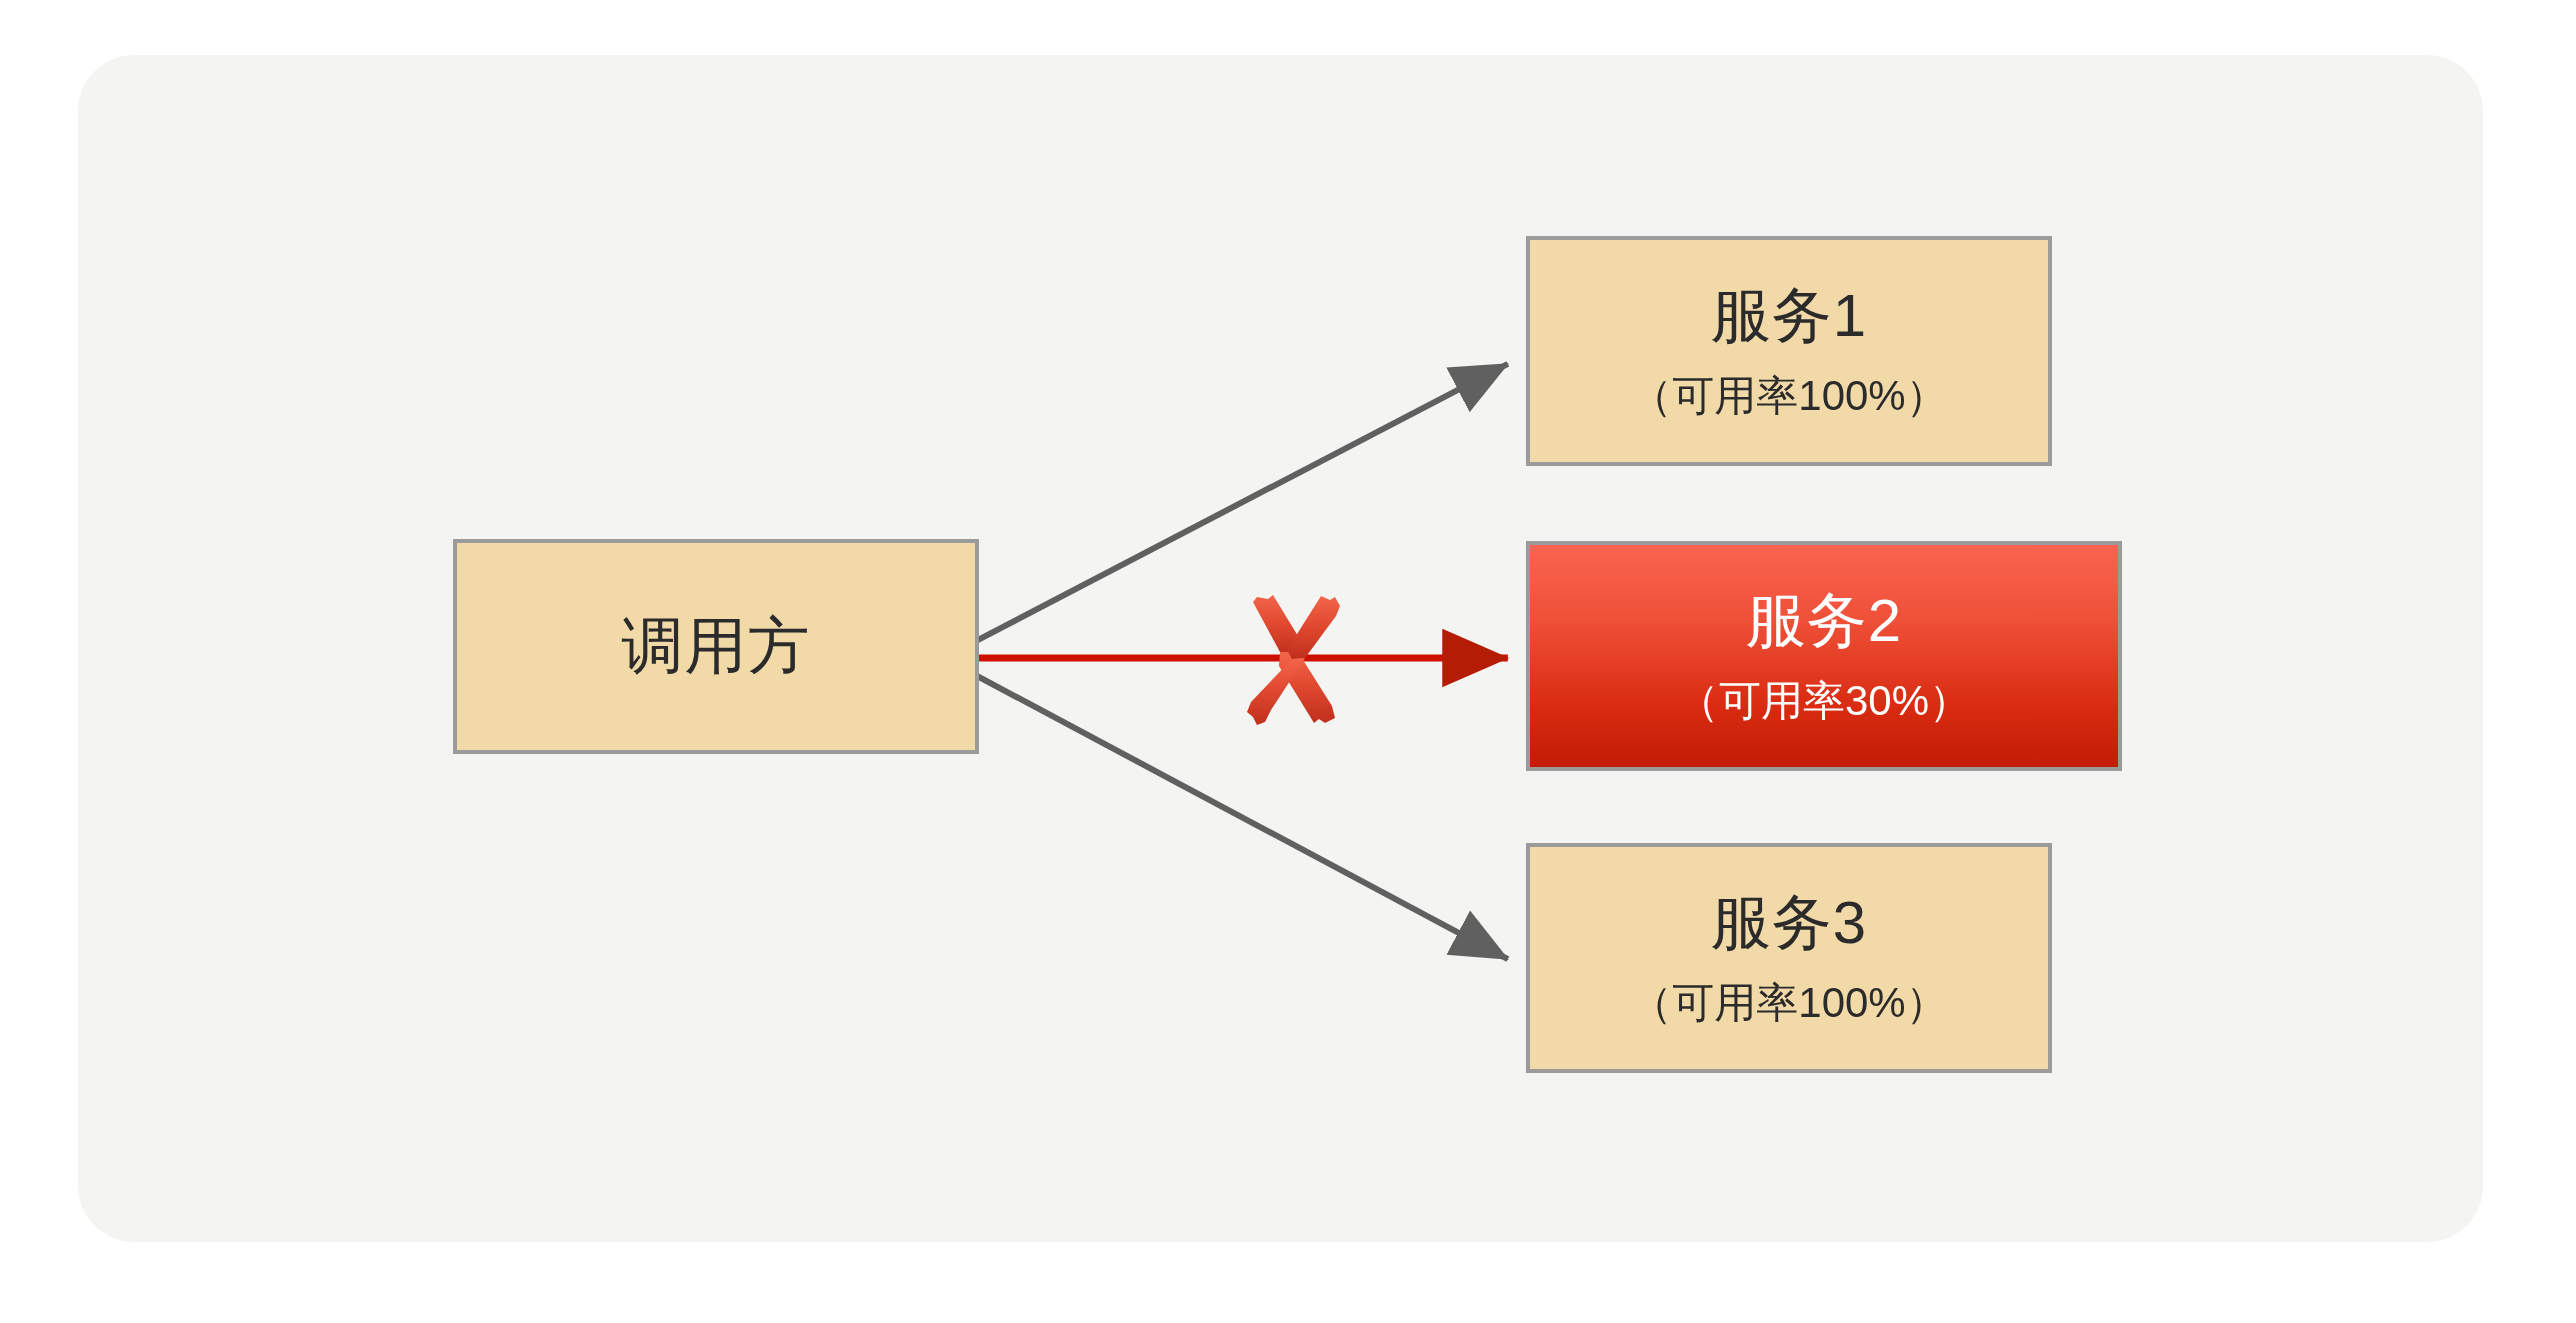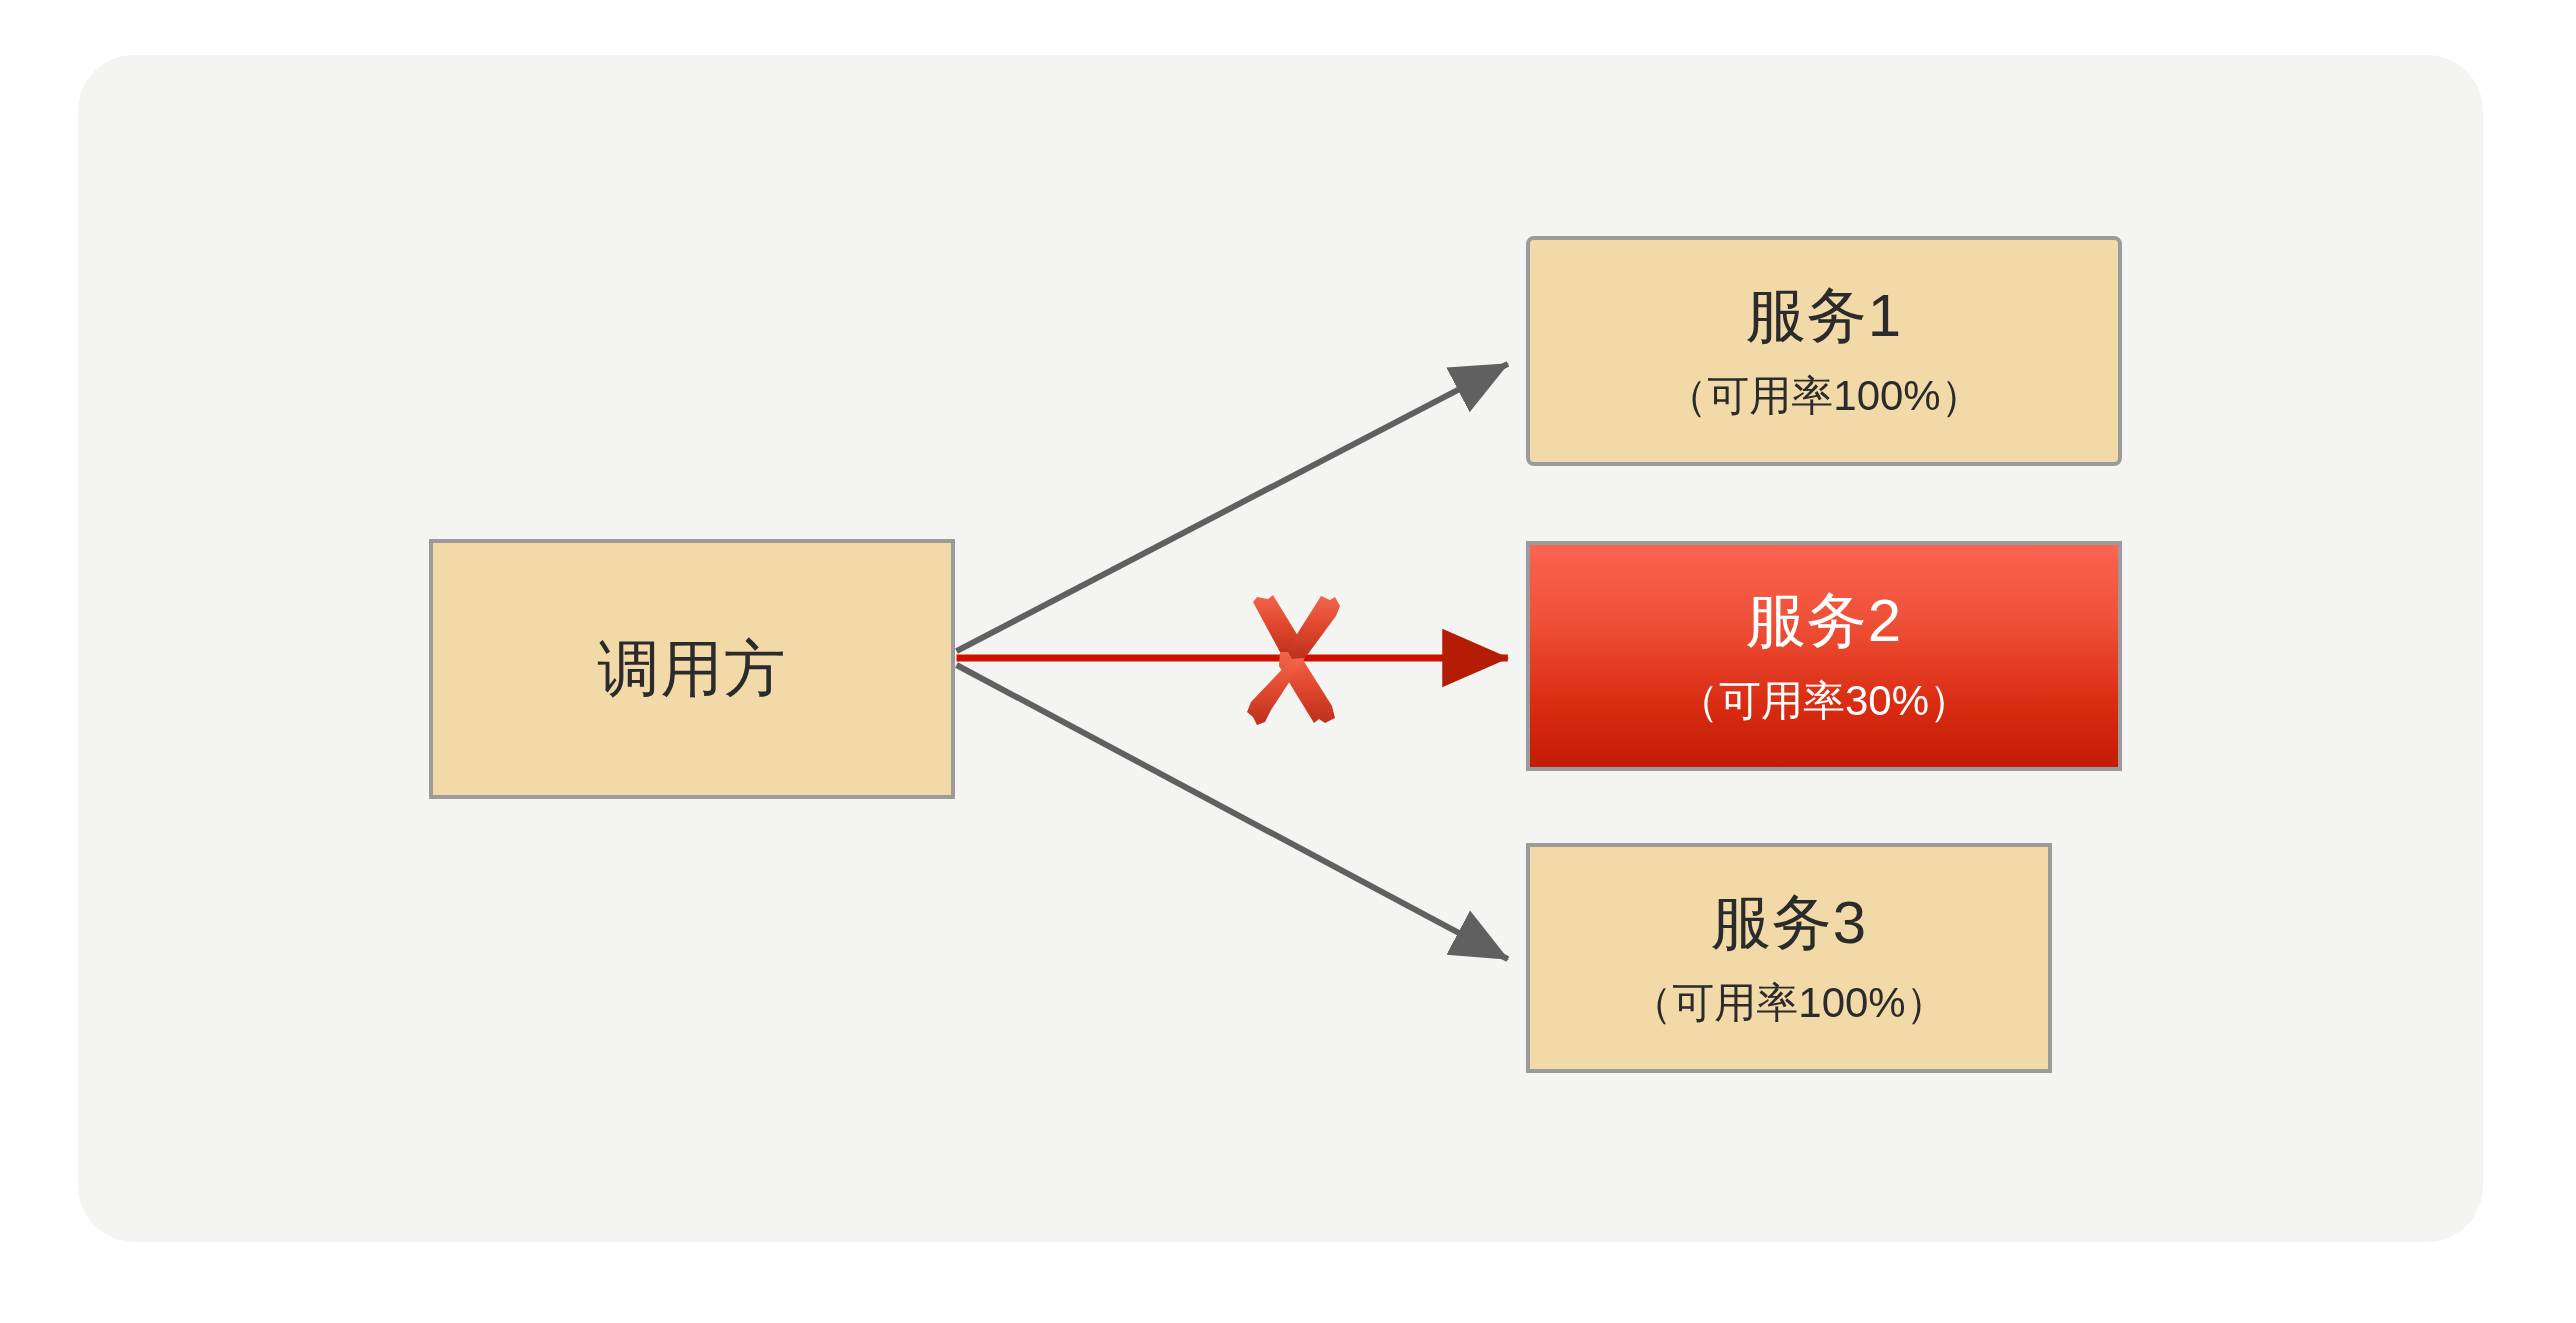--- a/index.html
+++ b/index.html
@@ -71,23 +71,23 @@
     background: #f2d9a8;
     color: #2b2b2b;
   }
   
   .node.danger {
     background: linear-gradient(to bottom, #fa6450 0%, #ef5038 34%, #d92c12 72%, #c21c04 100%);
     color: #ffffff;
   }
 
   
-  #node-caller  { left: 429px;  top: 539px;  width: 526px; height: 260px; }
+  #node-caller  { left: 453px;  top: 539px;  width: 526px; height: 215px; }
   #node-caller .title { font-size: 62px; }
-  #node-service-1 { left: 1526px; top: 236px;  width: 596px; height: 230px; border-radius: 8px; }
+  #node-service-1 { left: 1526px; top: 236px;  width: 526px; height: 230px; }
   #node-service-2 { left: 1526px; top: 541px;  width: 596px; height: 230px; }
   #node-service-3 { left: 1526px; top: 843px;  width: 526px; height: 230px; }
 
   
   #blocked-mark {
     position: absolute;
     left: 1235px;
     top: 582px;
     width: 120px;
     height: 155px;

